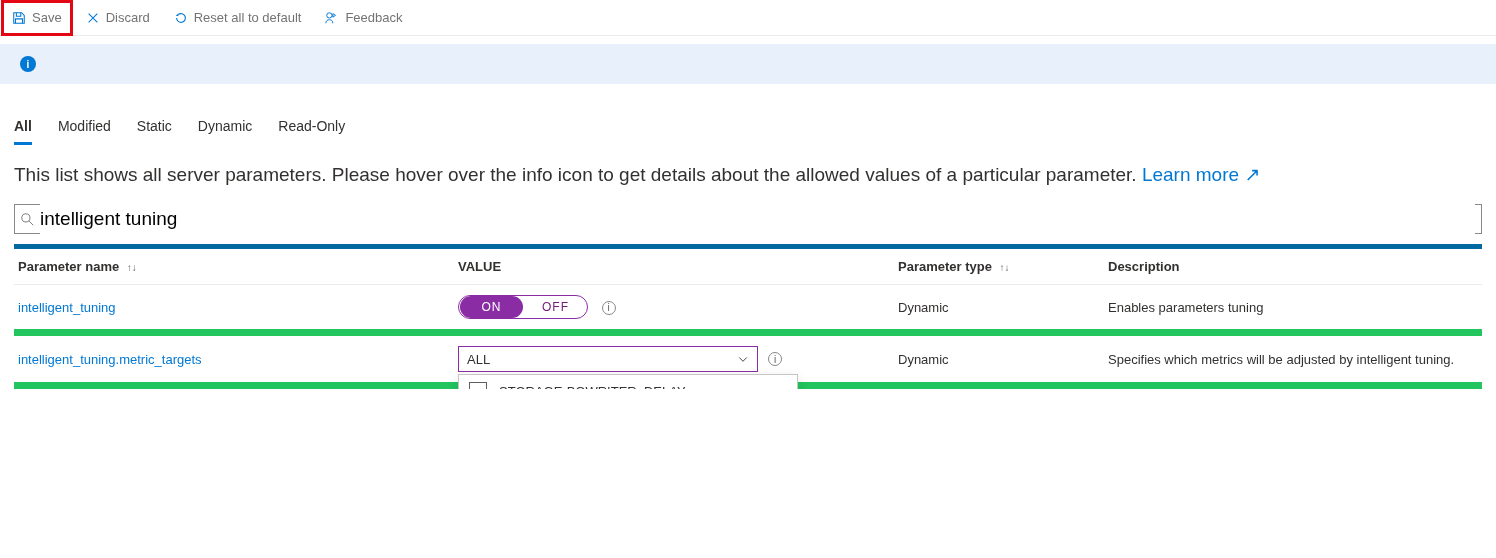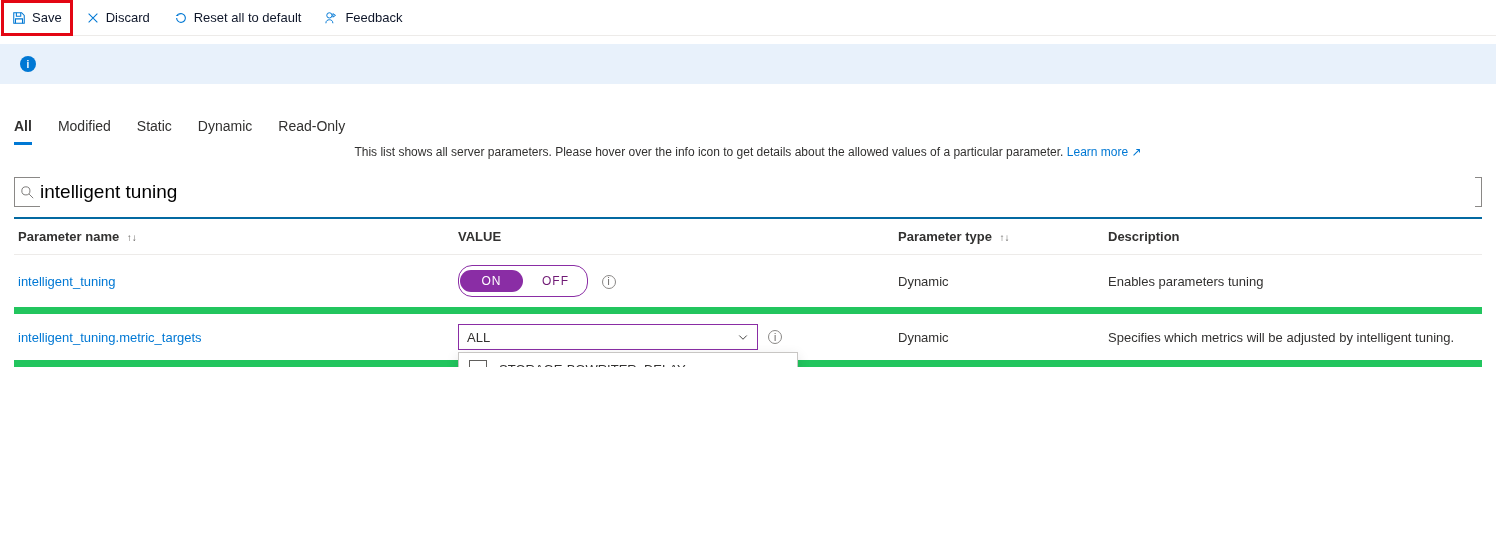--- a/index.html
+++ b/index.html
@@ -1,39 +1,39 @@
 <!DOCTYPE html>
 <html><head>
 <meta charset="utf-8">
 <style>
   * { box-sizing: border-box; margin: 0; padding: 0; }
   body { font-family: "Segoe UI", Arial, sans-serif; font-size: 13px; color: #323130; background: #fff; }
   .toolbar { display: flex; align-items: center; height: 36px; border-bottom: 1px solid #edebe9; padding: 0 4px; gap: 8px; }
-  .tbtn { display: inline-flex; align-items: center; height: 30px; padding: 0 8px; border: none; background: transparent; cursor: pointer; font-size: 13px; color: #0f172a; gap: 6px; }
+  .tbtn { display: inline-flex; align-items: center; height: 30px; padding: 0 8px; border: none; background: transparent; cursor: pointer; font-size: 13px; color: #737373; gap: 6px; }
   .save-highlight { outline: 3px solid #e30613; outline-offset: 0; }
   .icon { display: inline-flex; }
   .notification { display: flex; align-items: center; gap: 10px; background: #e8f1fb; padding: 12px 20px; margin: 8px 0 0; font-size: 13px; }
   .info-badge { width: 16px; height: 16px; border-radius: 50%; background: #0078d4; color: #fff; display: inline-flex; align-items: center; justify-content: center; font-size: 10px; font-weight: bold; flex-shrink: 0; }
   .content { padding: 8px 14px 0; }
   .tabs { display: flex; gap: 26px; margin-top: 22px; border-bottom: 0; }
   .tab { padding: 4px 0 8px; font-size: 14px; color: #323130; cursor: pointer; border-bottom: 3px solid transparent; }
   .tab.active { font-weight: 600; border-bottom-color: #0078d4; }
-  .helptext { margin-top: 0; font-size: 12px; text-align: center; }
+  .helptext { margin-top: 18px; font-size: 19px; }
   .learn-link { color: #0078d4; text-decoration: none; cursor: pointer; }
   .searchbox { display: flex; align-items: center; border: 1px solid #8a8886; margin-top: 18px; height: 30px; padding: 0 6px; gap: 6px; width: 100%; }
   .searchbox input { border: none; outline: none; flex: 1; font-size: 19px; padding: 4px 0; }
   table.params { width: 100%; border-collapse: collapse; margin-top: 10px; }
-  table.params th { text-align: left; font-weight: 600; font-size: 13px; padding: 10px 8px 10px 4px; border-top: 2px solid #0369a1; border-bottom: 1px solid #edebe9; background: #fff; }
+  table.params th { text-align: left; font-weight: 600; font-size: 13px; padding: 10px 8px 10px 4px; border-top: 5px solid #0369a1; border-bottom: 1px solid #edebe9; background: #fff; }
   .sort-icons { font-size: 10px; color: #605e5c; margin-left: 4px; }
   table.params td { padding: 10px 8px 10px 4px; border-bottom: 7px solid #22c55e; vertical-align: middle; }
   .link { color: #0078d4; cursor: pointer; }
   .col-name { width: 440px; }
   .col-value { width: 440px; margin-top: 28px; }
   .col-type { width: 210px; }
-  .toggle { display: inline-flex; align-items: center; border: 1px solid #8a2da5; border-radius: 14px; height: 32px; width: 130px; overflow: hidden; }
+  .toggle { display: inline-flex; align-items: center; border: 1px solid #8a2da5; border-radius: 14px; height: 24px; width: 130px; overflow: hidden; }
   .toggle-half { flex: 1; text-align: center; line-height: 22px; font-size: 12px; letter-spacing: 1px; }
   .toggle-on { background: #8a2da5; color: #fff; border-radius: 12px; margin: 1px; }
   .toggle-off { color: #701a75; }
   .info-circ { display: inline-flex; width: 14px; height: 14px; border: 1px solid #8a8886; border-radius: 50%; align-items: center; justify-content: center; font-size: 10px; color: #605e5c; margin-left: 10px; cursor: default; }
   .select-wrap { display: inline-flex; align-items: center; }
   .select { display: inline-flex; align-items: center; justify-content: space-between; border: 1px solid #8a2da5; height: 26px; width: 300px; padding: 0 8px; cursor: pointer; font-size: 13px; }
   .dropdown { position: absolute; margin-top: 2px; background: #fff; border: 1px solid #c8c6c4; box-shadow: 0 4px 12px rgba(0,0,0,0.12); width: 340px; z-index: 10; }
   .option { display: flex; align-items: center; gap: 12px; padding: 7px 10px; cursor: pointer; font-size: 13px; }
   .cbx { width: 18px; height: 18px; border: 1px solid #605e5c; display: inline-flex; align-items: center; justify-content: center; flex-shrink: 0; }
   .cbx.checked { background: #0078d4; border-color: #0078d4; color: #fff; }

